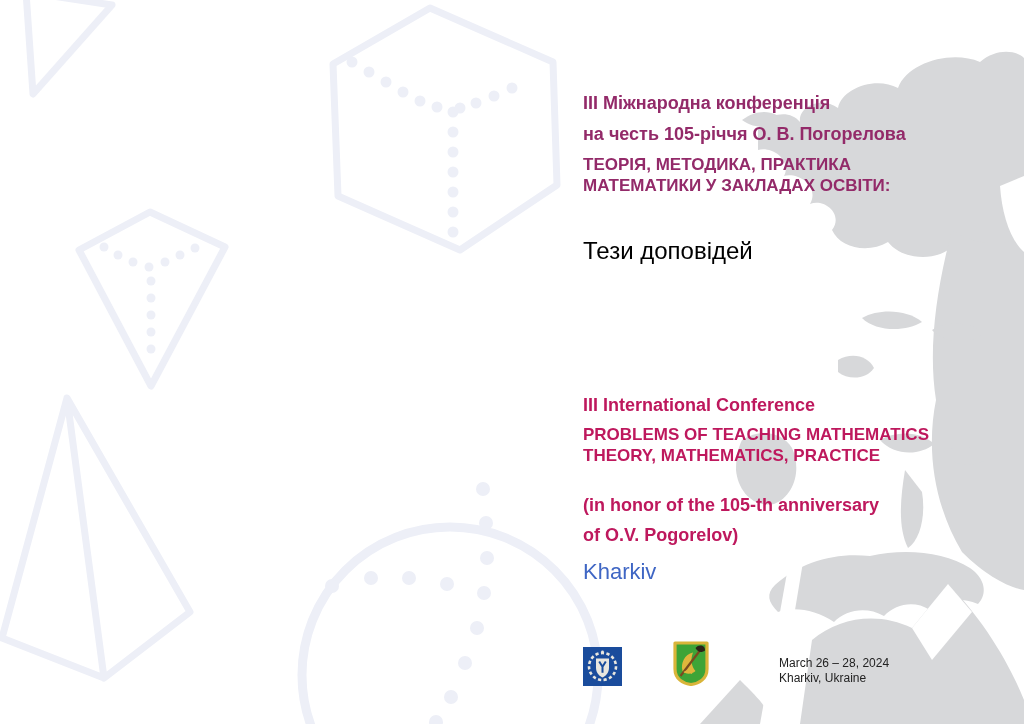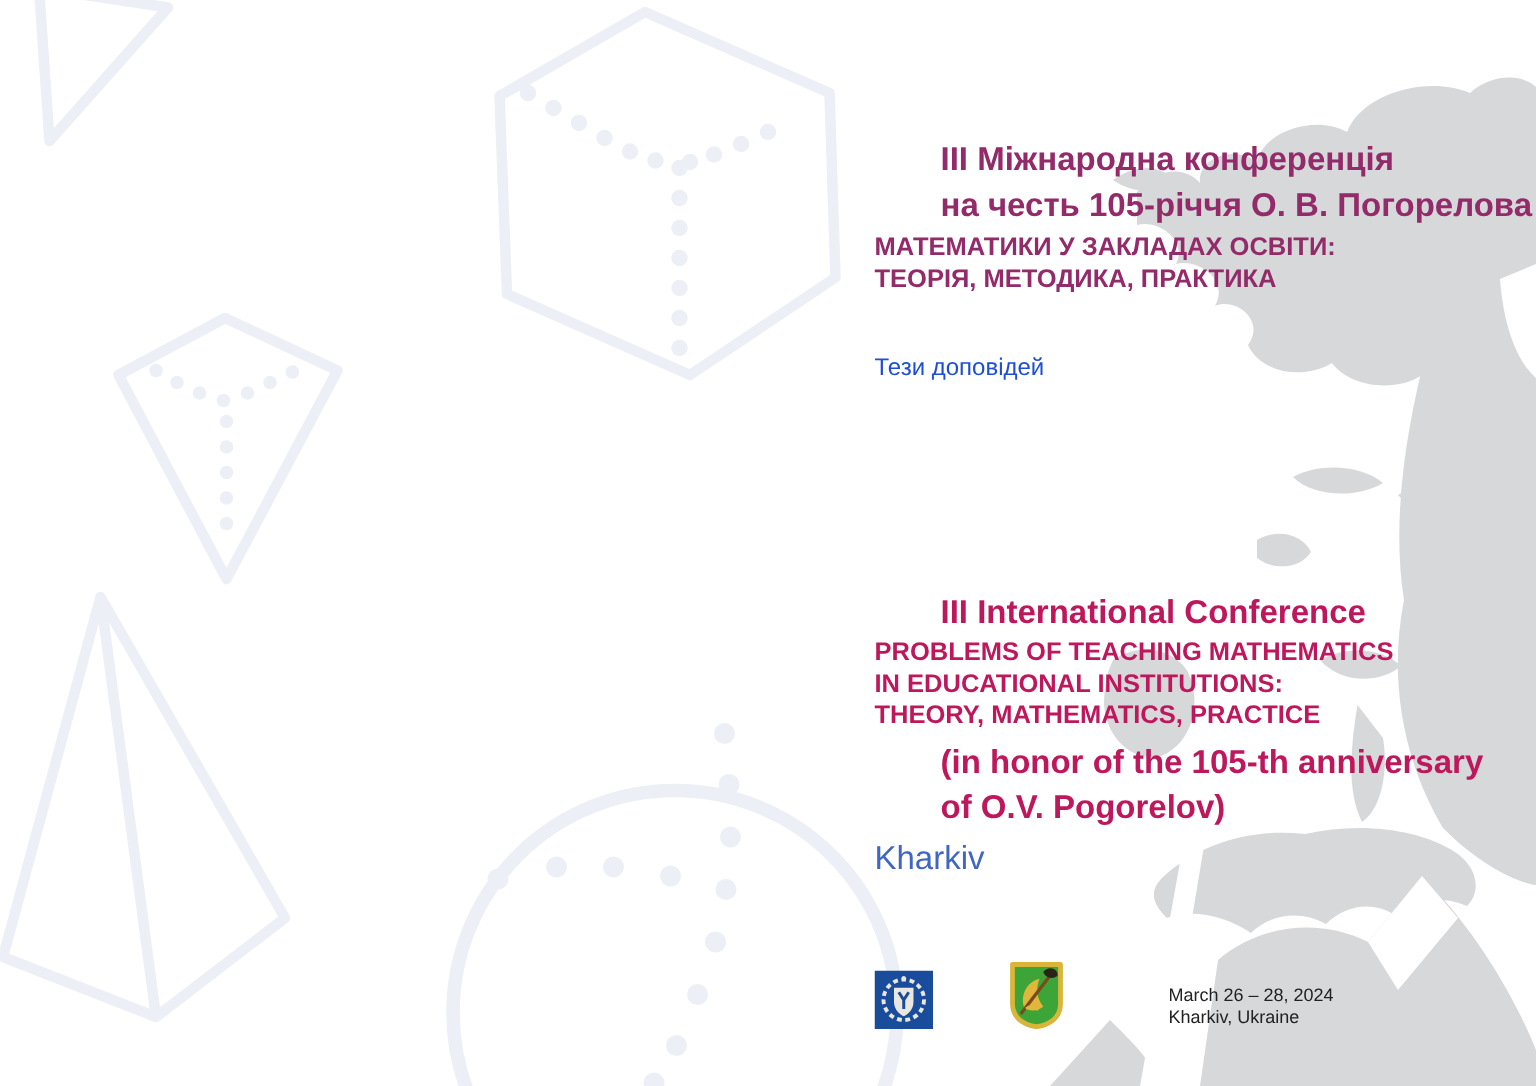--- a/index.html
+++ b/index.html
@@ -5,23 +5,23 @@
   html,body{margin:0;padding:0;}
   body{
     width:1024px;height:724px;position:relative;overflow:hidden;
     background:#ffffff;
     font-family:"Liberation Sans",sans-serif;
   }
   .bg-layer{position:absolute;top:0;left:0;width:1024px;height:724px;}
   .txt{position:absolute;white-space:nowrap;}
   .uk-accent{color:#932a69;font-weight:bold;}
   .en-accent{color:#be185d;font-weight:bold;}
-  .line-lg{font-size:22px;margin-left:44px;}
+  .line-lg{font-size:18px;}
   .caps-block{font-size:17px;line-height:21px;font-weight:bold;}
-  .plain-black{color:#1d4ed8;font-size:16px;font-weight:normal;}
+  .plain-black{color:#000000;font-size:24px;font-weight:normal;}
   .theses-blue{color:#3f66c4;font-size:22px;font-weight:normal;}
   .footer-row{position:absolute;left:583px;top:641px;display:flex;align-items:flex-end;gap:46px;}
   .logo-box{display:block;}
   .footer-text{margin-left:24px;margin-top:8px;color:#222222;font-size:12px;line-height:15px;}
 </style>
 </head>
 <body>
 
 <svg class="bg-layer" viewBox="0 0 1024 724" xmlns="http://www.w3.org/2000/svg" aria-hidden="true">
 
@@ -114,31 +114,30 @@
     <path d="M 1000 186 L 1024 176 L 1024 252 C 1010 240 1002 214 1000 186 Z"></path>
     <path d="M 912 628 L 948 584 L 972 612 L 932 660 Z"></path>
     <path d="M 790 556 L 804 556 L 776 724 L 760 724 Z"></path>
   </g>
 </svg>
 
 <div class="txt uk-accent line-lg" style="left:583px;top:93px;">III Міжнародна конференція</div>
 <div class="txt uk-accent line-lg" style="left:583px;top:124px;">на честь 105-річчя О. В. Погорелова</div>
 
 <div class="txt uk-accent caps-block" style="left:583px;top:154px;">
+  <div>ТЕОРІЯ, МЕТОДИКА, ПРАКТИКА</div>
   <div>МАТЕМАТИКИ У ЗАКЛАДАХ ОСВІТИ:</div>
-  <div>ТЕОРІЯ, МЕТОДИКА, ПРАКТИКА</div>
 </div>
 
 <div class="txt plain-black" style="left:583px;top:237px;">Тези доповідей</div>
 
 <div class="txt en-accent line-lg" style="left:583px;top:395px;">III International Conference</div>
 
 <div class="txt en-accent caps-block" style="left:583px;top:424px;">
   <div>PROBLEMS OF TEACHING MATHEMATICS</div>
-  <div>IN EDUCATIONAL INSTITUTIONS:</div>
   <div>THEORY, MATHEMATICS, PRACTICE</div>
 </div>
 
 <div class="txt en-accent line-lg" style="left:583px;top:495px;">(in honor of the 105-th anniversary</div>
 <div class="txt en-accent line-lg" style="left:583px;top:525px;text-align:right;">of O.V. Pogorelov)</div>
 
 <div class="txt theses-blue" style="left:583px;top:559px;">Kharkiv</div>
 
 <div class="footer-row">
   <svg class="logo-box" width="39" height="39" viewBox="0 0 39 39" xmlns="http://www.w3.org/2000/svg" style="margin-top:3px;">

